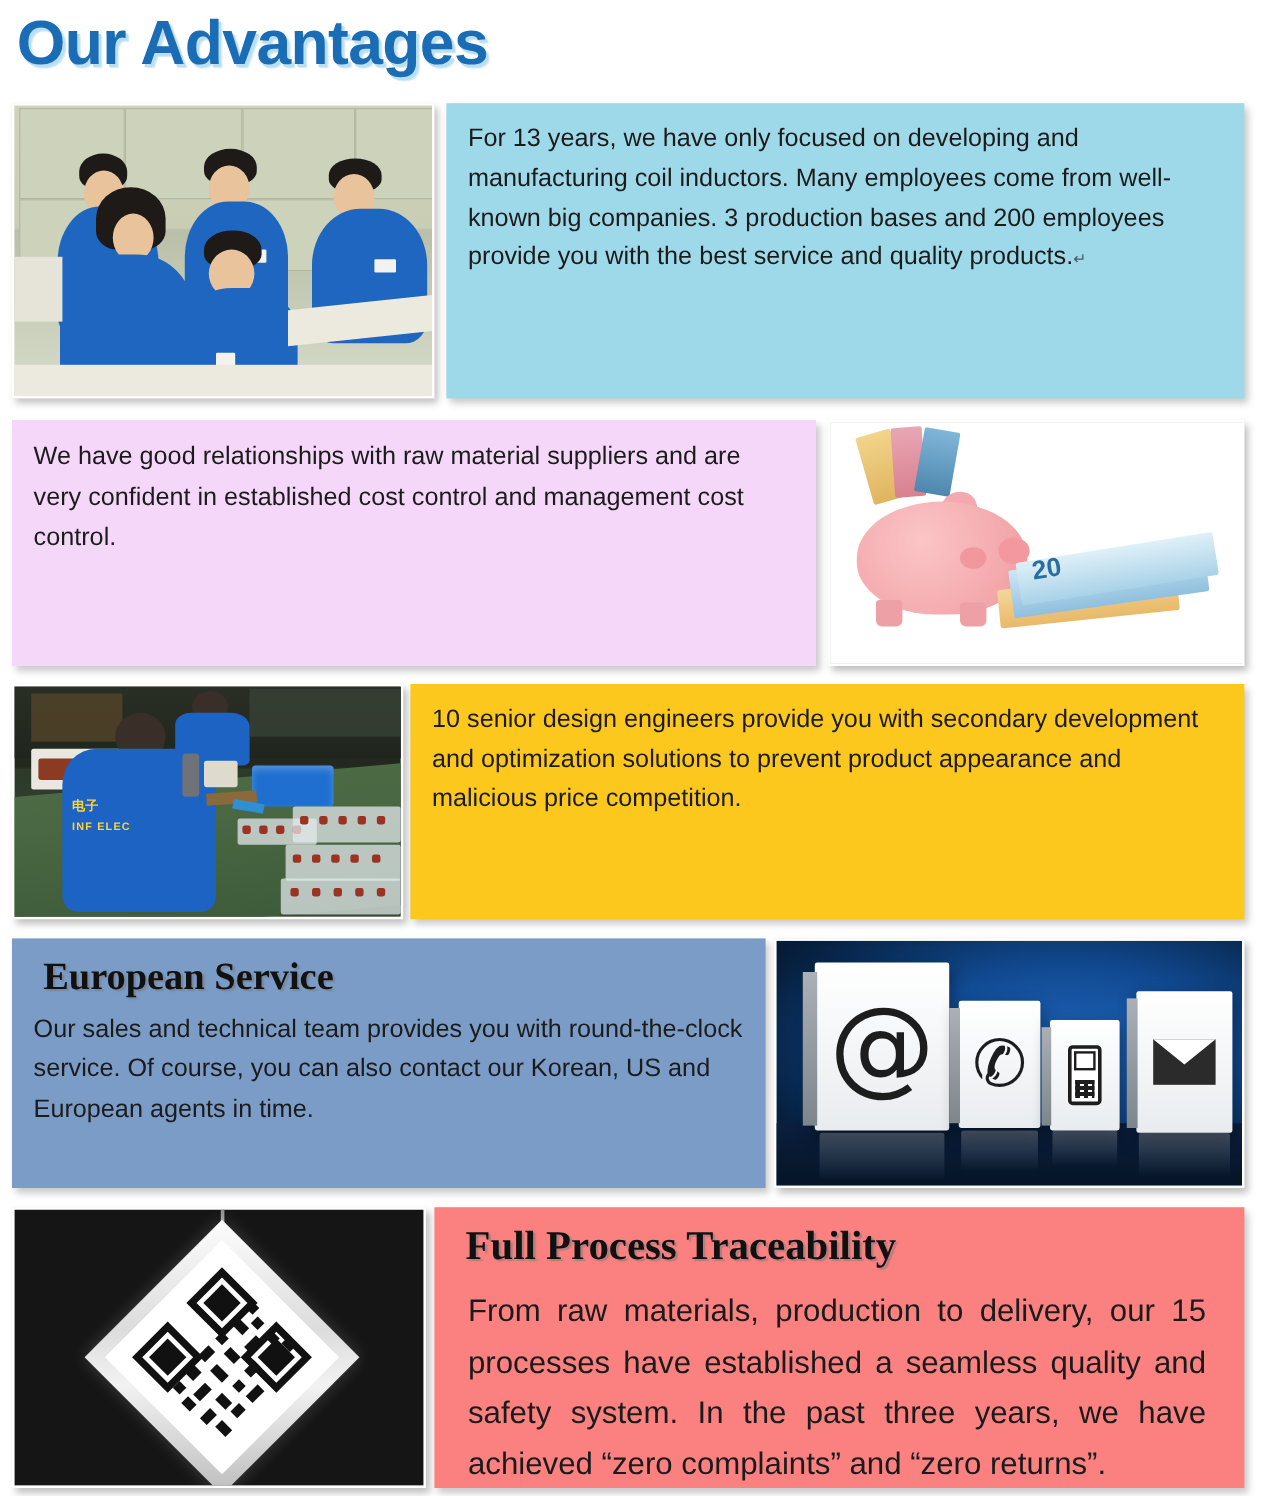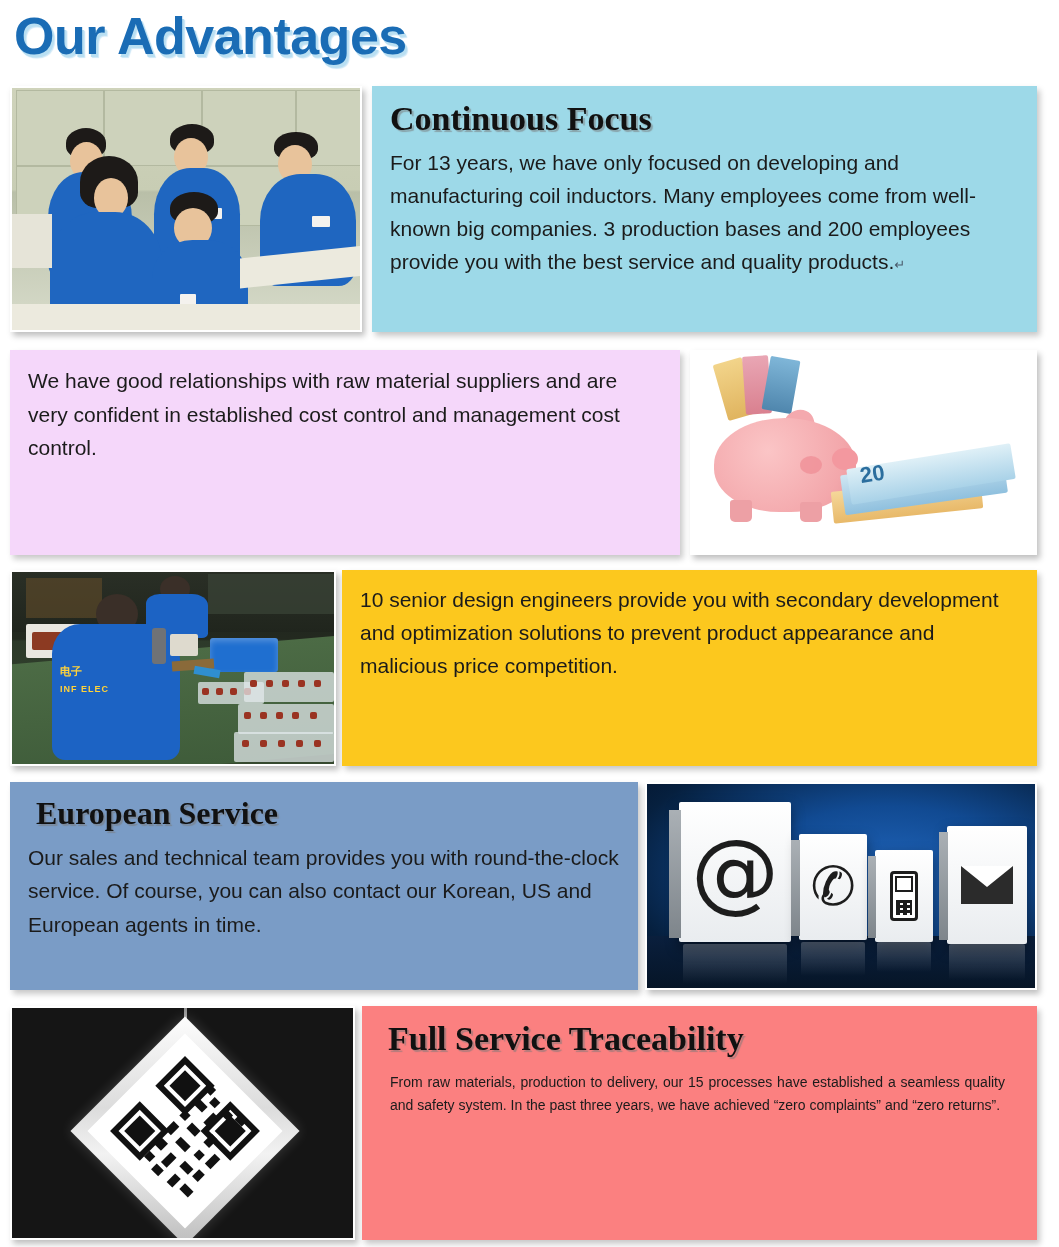--- a/index.html
+++ b/index.html
@@ -146,21 +146,20 @@
         <div class="w-badge" style="left:16px;top:102px;width:16px;height:12px;"></div>
       </div>
 
       <div class="desk" style="left:0;bottom:0;width:352px;height:26px;"></div>
       <div class="desk" style="left:228px;top:164px;width:124px;height:30px;transform:skewY(-6deg);"></div>
       <div class="desk" style="left:0px;top:126px;width:40px;height:54px;background:#e6e4d8;"></div>
     </div>
   </div>
 
   <div class="card text-card" style="left:372px;top:86px;width:665px;height:246px;background:#9dd9e8;">
-    <div class="head" style="font-size:34px;">Continuous Focus</div>
     <div class="body" style="font-size:21px;line-height:1.56;">
       <span>For 13 years, we have only focused on developing and manufacturing coil inductors. Many employees come from well-known big companies. 3 production bases and 200 employees provide you with the best service and quality products.</span><span class="brk">↵</span>
     </div>
   </div>
 
   <div class="card text-card" style="left:10px;top:350px;width:670px;height:205px;background:#f5d7fa;">
     <div class="body" style="font-size:21px;line-height:1.6;">We have good relationships with raw material suppliers and are very confident in established cost control and management cost control.</div>
   </div>
 
   <div class="photo" style="left:690px;top:350px;width:347px;height:205px;">
@@ -312,17 +311,17 @@
         <div class="qr-cell" style="left:62px;top:102px;width:10px;height:8px;"></div>
         <div class="qr-cell" style="left:82px;top:96px;width:8px;height:12px;"></div>
         <div class="qr-cell" style="left:96px;top:96px;width:12px;height:8px;"></div>
         <div class="qr-cell" style="left:74px;top:14px;width:8px;height:8px;"></div>
         <div class="qr-cell" style="left:86px;top:8px;width:10px;height:8px;"></div>
       </div>
     </div>
   </div>
 
   <div class="card text-card" style="left:362px;top:1006px;width:675px;height:234px;background:#fb8080;">
-    <div class="head" style="font-size:34px;padding-left:8px;margin-bottom:14px;">Full Service Traceability</div>
-    <div class="body" style="font-size:14px;line-height:1.62;text-align:justify;padding:0 14px 0 10px;">From raw materials, production to delivery, our 15 processes have established a seamless quality and safety system. In the past three years, we have achieved “zero complaints” and “zero returns”.</div>
+    <div class="head" style="font-size:34px;padding-left:8px;margin-bottom:14px;">Full Process Traceability</div>
+    <div class="body" style="font-size:26px;line-height:1.62;text-align:justify;padding:0 14px 0 10px;">From raw materials, production to delivery, our 15 processes have established a seamless quality and safety system. In the past three years, we have achieved “zero complaints” and “zero returns”.</div>
   </div>
 
 </div>
 
 </body></html>

